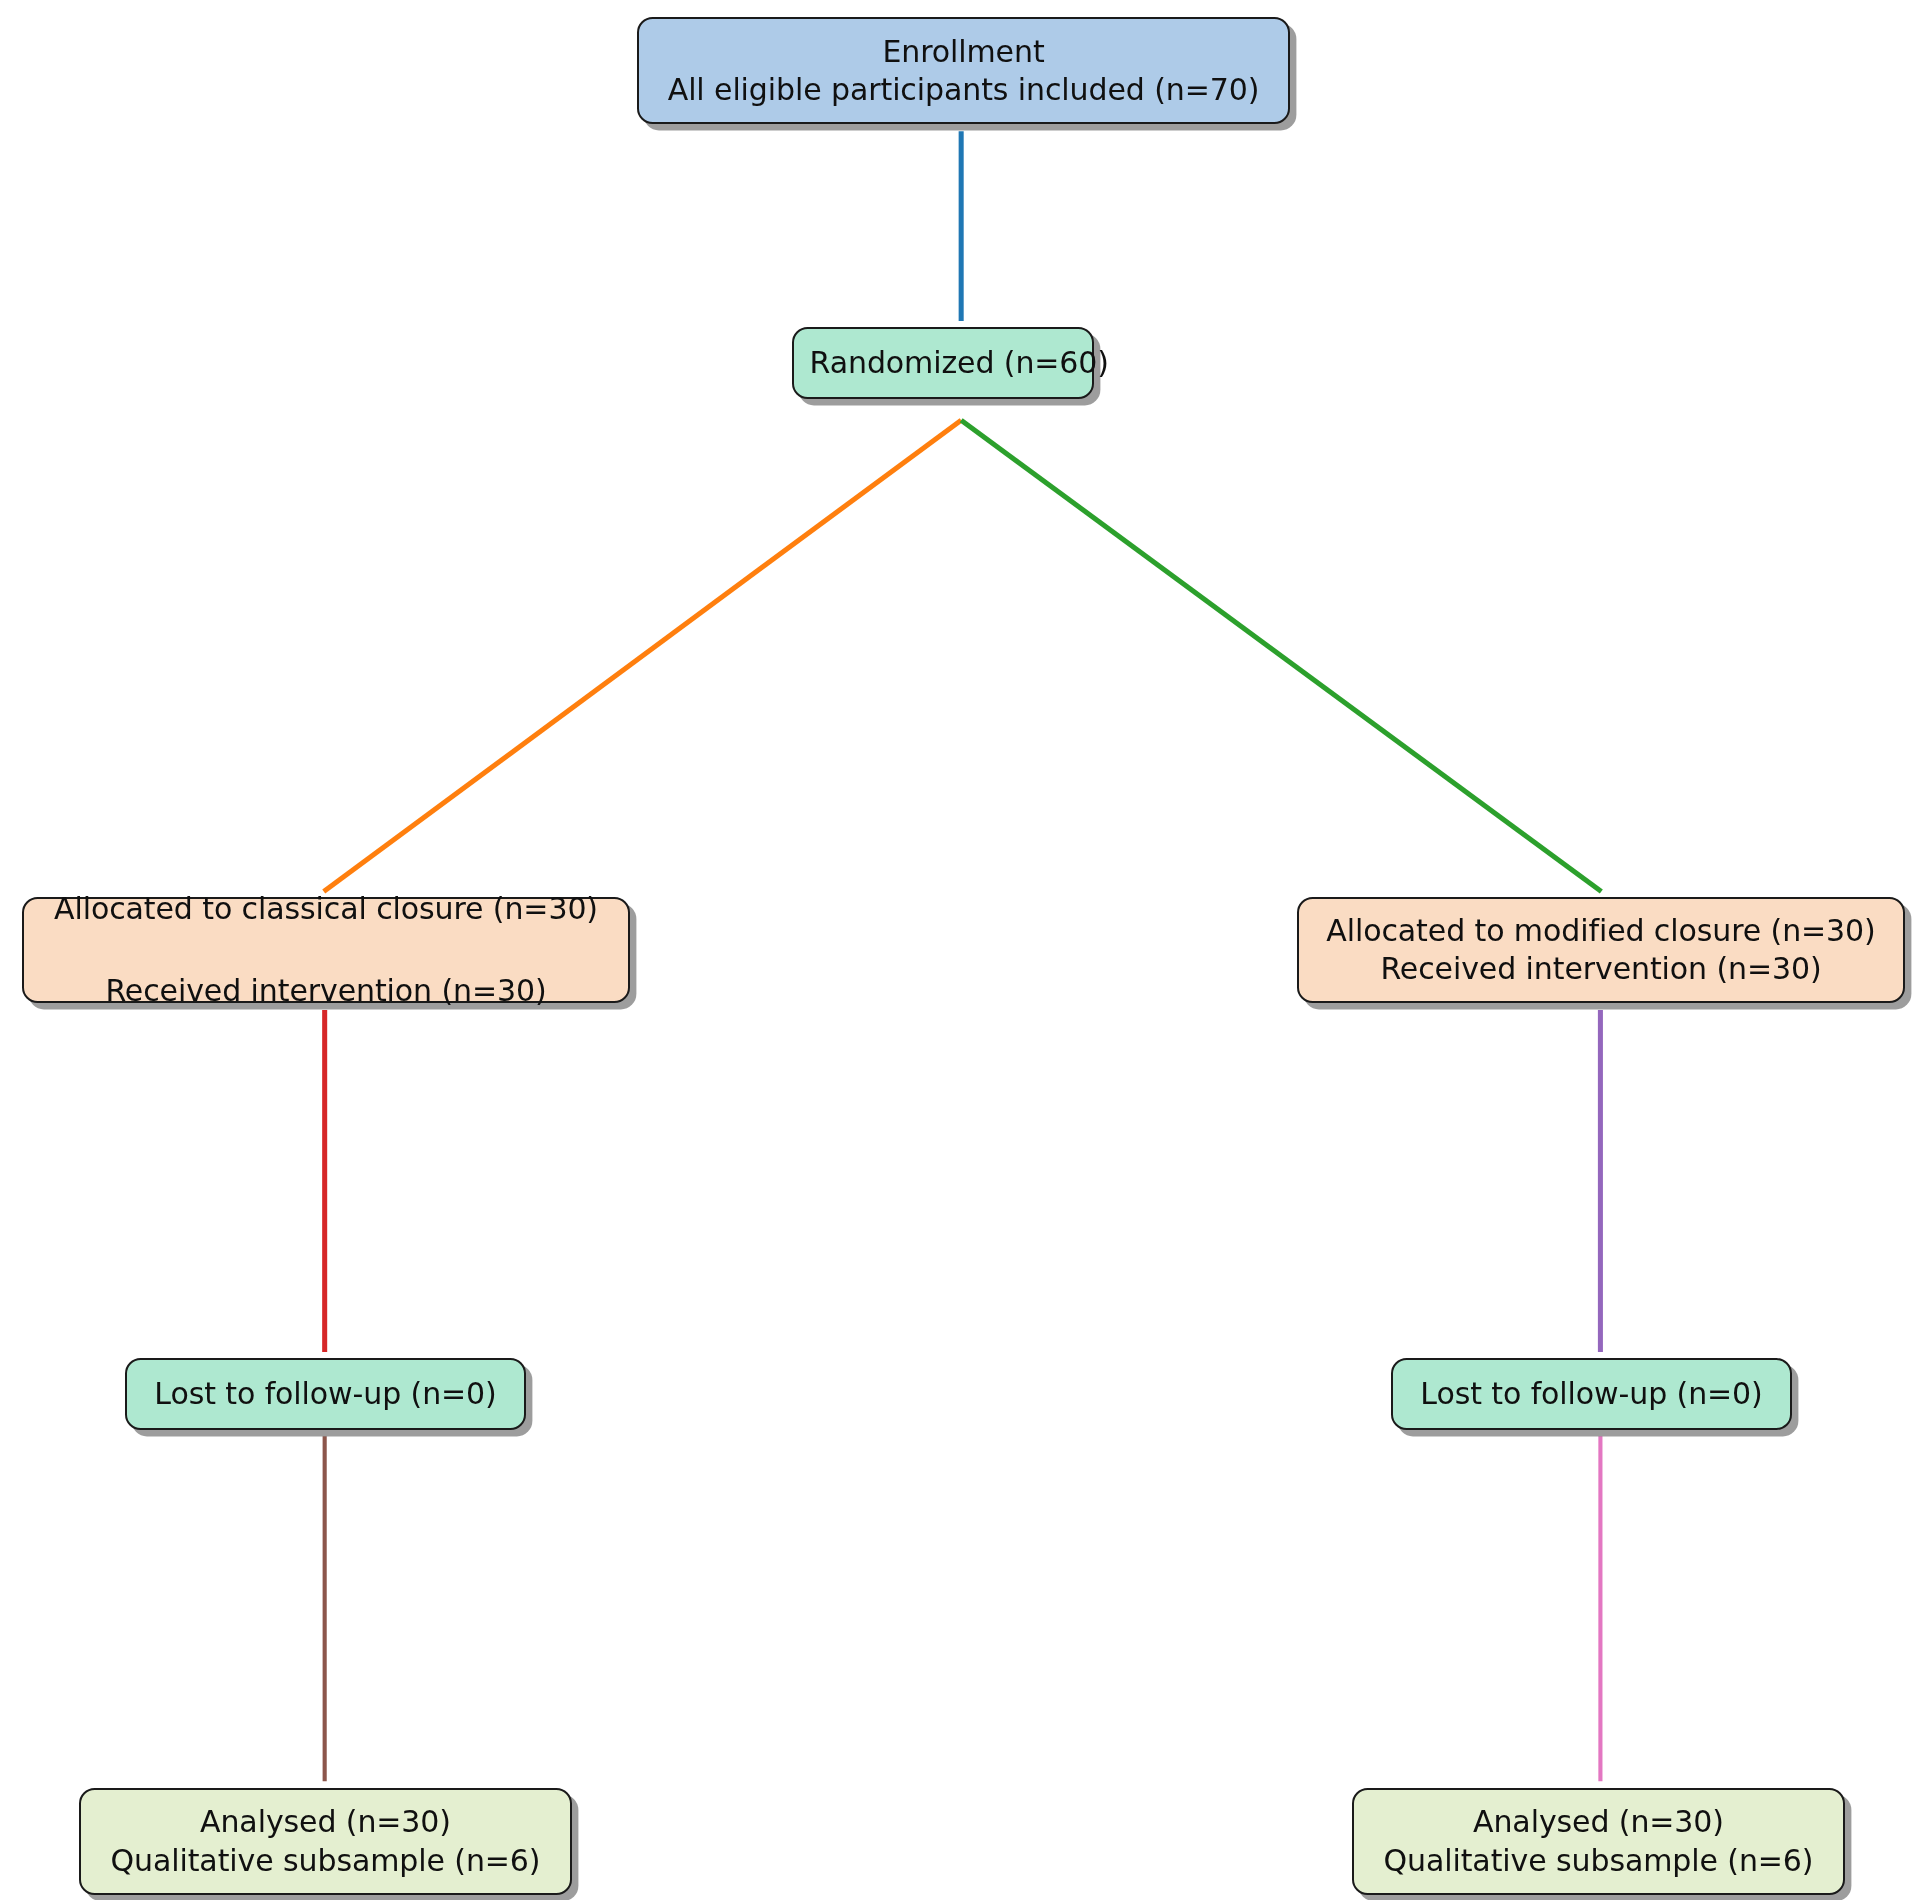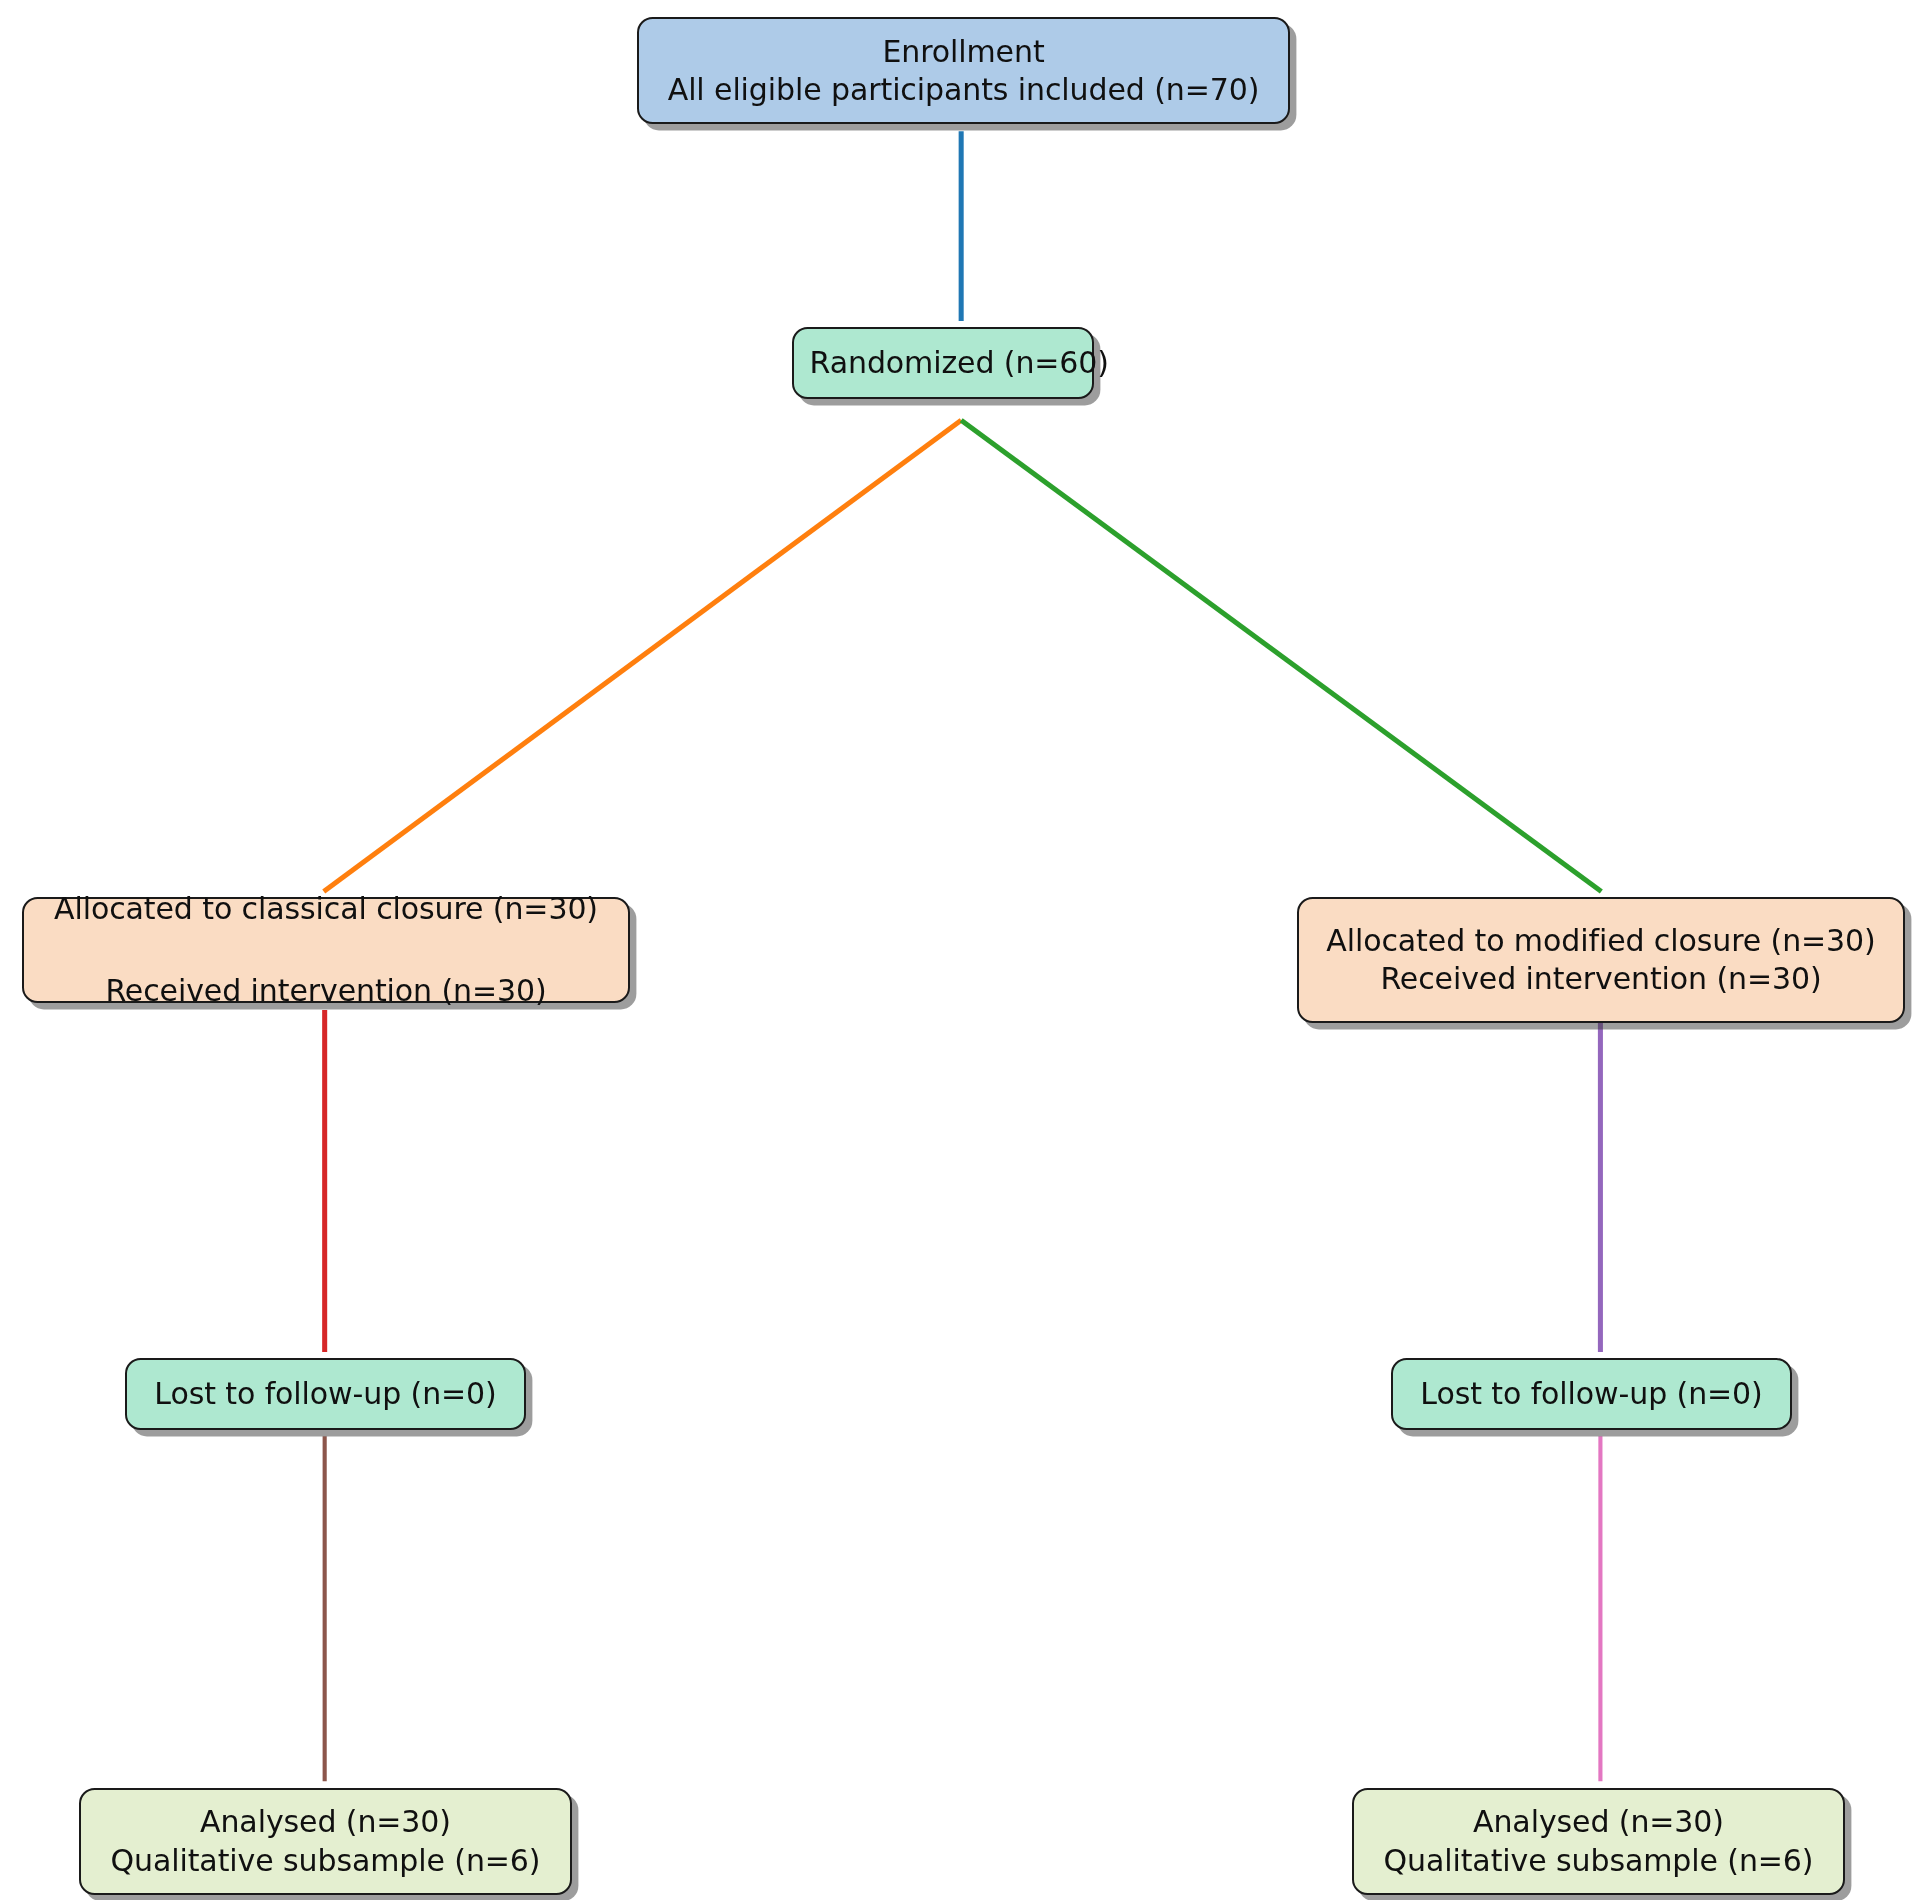--- a/index.html
+++ b/index.html
@@ -50,21 +50,21 @@
   #node-enrollment {
     left: 637px;  top: 17.4px;    width: 653px; height: 107px;
   }
   #node-randomized {
     left: 792px;  top: 327px;   width: 302px;  height: 72px;
   }
   #node-alloc-left {
     left: 22px;    top: 897px;  width: 608px; height: 106px;
   }
   #node-alloc-right {
-    left: 1297px;  top: 897px;  width: 608px; height: 126px;
+    left: 1297px;  top: 897px;  width: 608px; height: 106px;
   }
   #node-lost-left {
     left: 125px;   top: 1358px;  width: 401px;  height: 72px;
   }
   #node-lost-right {
     left: 1391px;  top: 1358px;  width: 401px;  height: 72px;
   }
   #node-analysed-left {
     left: 79px;   top: 1788px;  width: 493px; height: 107px;
   }

